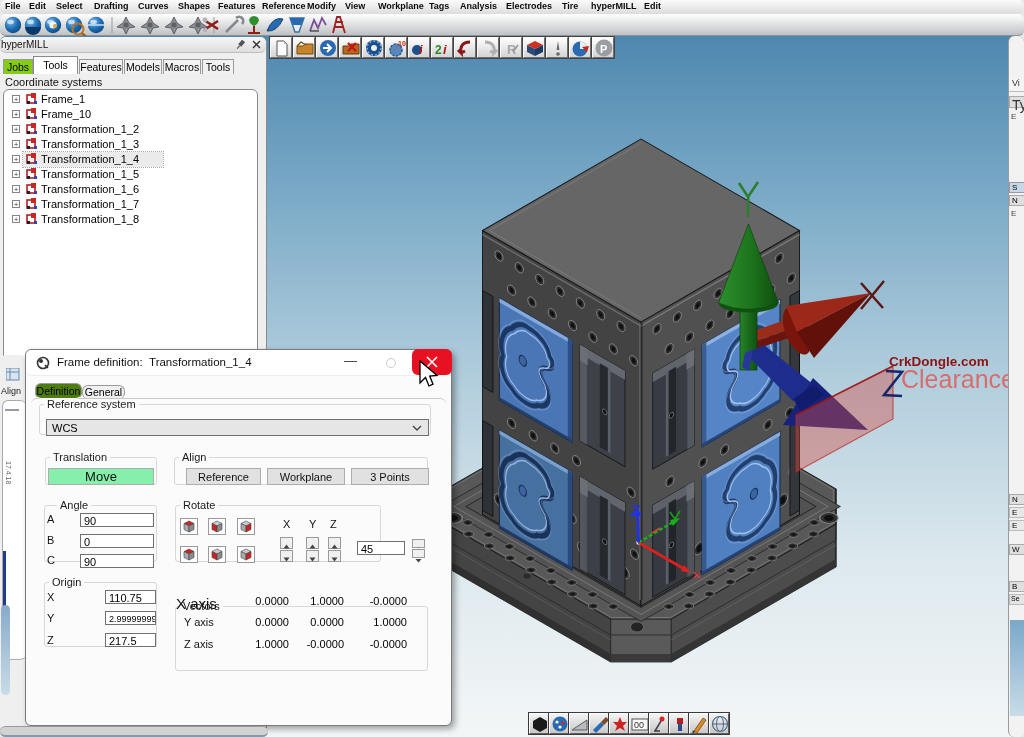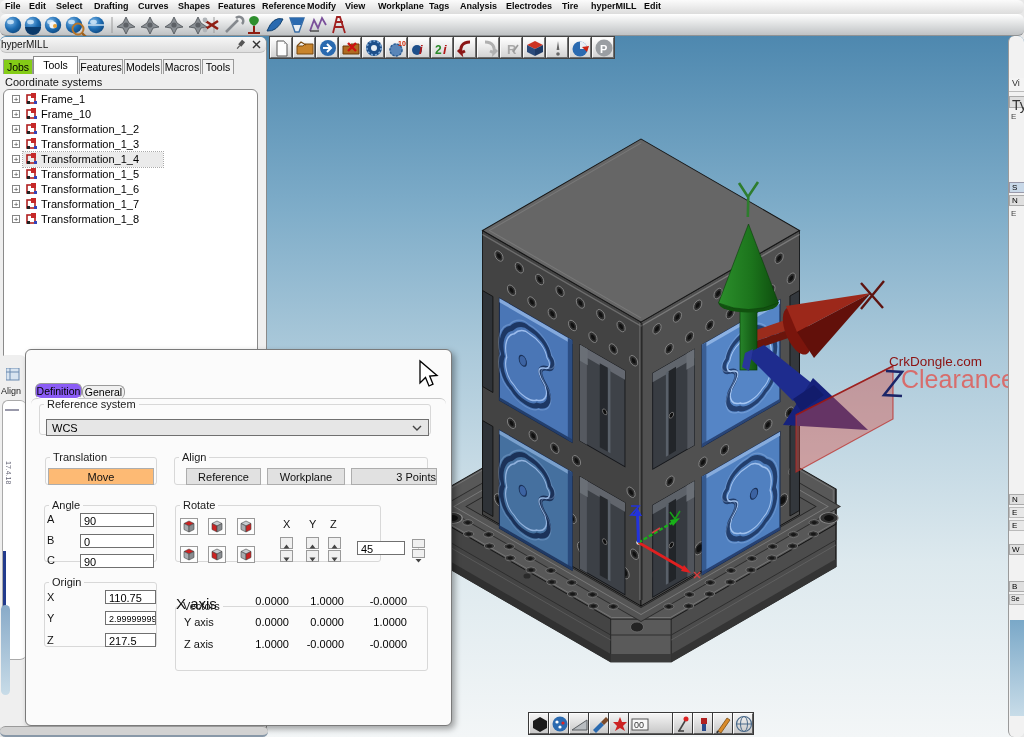--- a/index.html
+++ b/index.html
@@ -587,21 +587,21 @@
 <path d="M691.0,573.0 L681.0,571.0 L684.0,565.0 Z" fill="#e02020"></path>
 <line x1="638.5" y1="542.5" x2="675" y2="521" stroke="#18b018" stroke-width="2.4" stroke-dasharray="4,2"></line>
 <path d="M680.0,518.0 L670.0,520.0 L673.0,526.0 Z" fill="#18b018"></path>
 <line x1="638.5" y1="542.5" x2="637.5" y2="513" stroke="#2233dd" stroke-width="3"></line>
 <path d="M637.5,508.0 L633.0,516.0 L642.0,516.0 Z" fill="#2233dd"></path>
 <path d="M652,533 l8,-5 M694,572 l6,6 M700,572 l-6,6" stroke="#d04040" stroke-width="1.6" fill="none"></path>
 <path d="M670,512 l5,7 l5,-8" stroke="#18a018" stroke-width="1.6" fill="none"></path>
 <path d="M631,506 h8 l-8,9 h8" stroke="#2233dd" stroke-width="1.6" fill="none"></path>
 </svg>
 
-<div class="abs" style="left:889px;top:354px;width:120px;overflow:hidden;font-size:13.5px;font-weight:normal;color:#8c1212;white-space:nowrap">CrkDongle.com</div>
+<div class="abs" style="left:889px;top:354px;width:120px;overflow:hidden;font-size:13.5px;font-weight:bold;color:#8c1212;white-space:nowrap">CrkDongle.com</div>
 <div class="abs" style="left:901px;top:365px;width:107px;overflow:hidden;font-size:25px;color:rgba(222,92,88,0.85);white-space:nowrap">Clearance</div>
 
 <div class="abs" style="left:0;top:0;width:1024px;height:14px;background:linear-gradient(#fbfbfb,#dcdcdc);
  font-size:9px;font-weight:bold;color:#0a0a0a">
     <span style="position:absolute;left:5px;top:1px">File</span>
     <span style="position:absolute;left:29px;top:1px">Edit</span>
     <span style="position:absolute;left:56px;top:1px">Select</span>
     <span style="position:absolute;left:94px;top:1px">Drafting</span>
     <span style="position:absolute;left:138px;top:1px">Curves</span>
     <span style="position:absolute;left:178px;top:1px">Shapes</span>
@@ -757,21 +757,21 @@
         <circle cx="8" cy="8" r="1.6" fill="#fff"></circle>
         <circle cx="14" cy="9" r="1.6" fill="#dd2222"></circle>
         <circle cx="11" cy="13" r="1.6" fill="#fff"></circle>
       </svg></div><div style="width:20px;height:21px;background:linear-gradient(#f4f4f4,#c8c8c8);border:1px solid;border-color:#fdfdfd #5e5e5e #5e5e5e #fdfdfd;outline:1px solid #3a3a3a;display:inline-block;vertical-align:top;margin-right:0"><svg width="20" height="21" viewBox="1 0 20 21">
         <path d="M3,16 L18,16 L18,6 Z" fill="#b8bcc0" stroke="#5a5e62" stroke-width="1"></path>
       </svg></div><div style="width:20px;height:21px;background:linear-gradient(#f4f4f4,#c8c8c8);border:1px solid;border-color:#fdfdfd #5e5e5e #5e5e5e #fdfdfd;outline:1px solid #3a3a3a;display:inline-block;vertical-align:top;margin-right:0"><svg width="20" height="21" viewBox="1 0 20 21">
         <path d="M4,16 L12,8 l3,3 -8,8 z" fill="#2a6ab0"></path>
         <path d="M12,8 l5,-5 3,3 -5,5 z" fill="#7a4a2a"></path>
       </svg></div><div style="width:20px;height:21px;background:linear-gradient(#f4f4f4,#c8c8c8);border:1px solid;border-color:#fdfdfd #5e5e5e #5e5e5e #fdfdfd;outline:1px solid #3a3a3a;display:inline-block;vertical-align:top;margin-right:0"><svg width="20" height="21" viewBox="1 0 20 21">
         <path d="M11,3 l2,5 5,0 -4,4 2,5 -5,-3 -5,3 2,-5 -4,-4 5,0 z" fill="#cc2222"></path>
-      </svg></div><div style="width:44px;height:21px;background:linear-gradient(#f4f4f4,#c8c8c8);border:1px solid;border-color:#fdfdfd #5e5e5e #5e5e5e #fdfdfd;outline:1px solid #3a3a3a;display:inline-block;vertical-align:top;margin-right:0"><svg width="20" height="21" viewBox="1 0 20 21">
+      </svg></div><div style="width:20px;height:21px;background:linear-gradient(#f4f4f4,#c8c8c8);border:1px solid;border-color:#fdfdfd #5e5e5e #5e5e5e #fdfdfd;outline:1px solid #3a3a3a;display:inline-block;vertical-align:top;margin-right:0"><svg width="20" height="21" viewBox="1 0 20 21">
         <rect x="3" y="5" width="16" height="11" fill="#f8f8f8" stroke="#555"></rect>
         <text x="5" y="14" font-size="9" fill="#333">00</text>
       </svg></div><div style="width:20px;height:21px;background:linear-gradient(#f4f4f4,#c8c8c8);border:1px solid;border-color:#fdfdfd #5e5e5e #5e5e5e #fdfdfd;outline:1px solid #3a3a3a;display:inline-block;vertical-align:top;margin-right:0"><svg width="20" height="21" viewBox="1 0 20 21">
         <circle cx="13" cy="5" r="2.5" fill="#dd2222"></circle>
         <path d="M6,17 L12,7" stroke="#444" stroke-width="1.6"></path>
         <path d="M5,17 h6" stroke="#444" stroke-width="1.6"></path>
       </svg></div><div style="width:20px;height:21px;background:linear-gradient(#f4f4f4,#c8c8c8);border:1px solid;border-color:#fdfdfd #5e5e5e #5e5e5e #fdfdfd;outline:1px solid #3a3a3a;display:inline-block;vertical-align:top;margin-right:0"><svg width="20" height="21" viewBox="1 0 20 21">
         <path d="M8,4 h6 v6 h-6 z" fill="#b02020"></path>
         <path d="M9,10 h4 v7 h-4 z" fill="#2a4a8a"></path>
       </svg></div><div style="width:20px;height:21px;background:linear-gradient(#f4f4f4,#c8c8c8);border:1px solid;border-color:#fdfdfd #5e5e5e #5e5e5e #fdfdfd;outline:1px solid #3a3a3a;display:inline-block;vertical-align:top;margin-right:0"><svg width="20" height="21" viewBox="1 0 20 21">
@@ -926,44 +926,59 @@
       <div style="position:absolute;left:2px;top:8px;width:14px;height:2px;background:#99a"></div>
       <div style="position:absolute;left:2px;top:60px;font-size:7px;color:#667;writing-mode:vertical-rl">17.4.18</div>
       <div style="position:absolute;left:0;top:150px;width:3px;height:60px;background:#223a8c"></div>
     </div>
   <div class="abs" style="left:1px;top:250px;width:9px;height:90px;background:linear-gradient(#88aac8,#c8dcE8)"></div>
 </div>
 
 <div class="abs" style="left:25px;top:349px;width:427px;height:377px;background:#fbfbfb;
  border:1px solid #7a7a7a;box-shadow:3px 3px 6px rgba(0,0,0,0.35)">
 
-
-  <div class="abs" style="left:9px;top:33px;width:47px;height:16px;background:#8b5cf6;border:1px solid #9a9a9a;border-bottom:1px solid #fff;font-size:10.5px;text-align:center;line-height:15px;z-index:2">Definition</div>
+  <div class="abs" style="left:0;top:0;width:425px;height:26px;background:#fff;border-bottom:1px solid #eee">
+    <svg width="14" height="14" style="position:absolute;left:10px;top:6px">
+      <circle cx="7" cy="7" r="5.5" fill="none" stroke="#333" stroke-width="1.6"></circle>
+      <circle cx="5" cy="5" r="2" fill="#333"></circle>
+        <path d="M9,9 l3,3" stroke="#333" stroke-width="1.6"></path>
+    </svg>
+    <span class="abs" style="left:31px;top:6px;font-size:11.5px;color:#111">Frame definition:&nbsp;&nbsp;Transformation_1_4</span>
+    <span class="abs" style="left:318px;top:3px;font-size:13px;color:#333">—</span>
+    <div class="abs" style="left:360px;top:8px;width:10px;height:10px;border:1px solid #ccc"></div>
+    <div class="abs" style="left:386px;top:-1px;width:40px;height:26px;background:#e81123">
+      <svg width="40" height="26">
+          <path d="M15,8 l10,10 M25,8 l-10,10" stroke="#fff" stroke-width="1.6"></path>
+        </svg>
+    </div>
+  </div>
+
+  <div class="abs" style="left:9px;top:33px;width:47px;height:16px;background:#4d7c0f;border:1px solid #9a9a9a;border-bottom:1px solid #fff;font-size:10.5px;text-align:center;line-height:15px;z-index:2">Definition</div>
   <div class="abs" style="left:56px;top:35px;width:43px;height:14px;background:#f0f0f0;border:1px solid #9a9a9a;border-bottom:none;font-size:10.5px;text-align:center;line-height:13px">General</div>
   <div class="abs" style="left:5px;top:48px;width:415px;height:322px;border-top:1px solid #c8c8c8"></div>
 </div>
 
 <fieldset style="position:absolute;left:39px;top:398px;width:392px;height:37px;border:1px solid #d8d8d8;border-radius:3px;margin:0;padding:0">
     <legend style="font-size:11px;margin-left:4px;padding:0 3px;color:#1a1a1a">Reference system</legend>
   </fieldset>
 <div style="position:absolute;left:46px;top:419px;width:383px;height:17px;background:#e6e6e6;border:1px solid #707070;font-size:11px;line-height:16px;padding-left:5px">WCS<svg width="10" height="8" style="position:absolute;right:6px;top:5px">
       <path d="M1,1 l4,4 l4,-4" fill="none" stroke="#444" stroke-width="1.4"></path>
     </svg></div>
 <fieldset style="position:absolute;left:45px;top:451px;width:112px;height:34px;border:1px solid #d8d8d8;border-radius:3px;margin:0;padding:0">
     <legend style="font-size:11px;margin-left:4px;padding:0 3px;color:#1a1a1a">Translation</legend>
   </fieldset>
-<div style="position:absolute;left:48px;top:468px;width:106px;height:17px;background:#fdba74;border:1px solid #adadad;text-align:center;font-size:11px;line-height:16px;color:#111">Move</div>
+<div style="position:absolute;left:48px;top:468px;width:106px;height:17px;background:#86efac;border:1px solid #adadad;text-align:center;font-size:13px;line-height:16px;color:#111">Move</div>
 <fieldset style="position:absolute;left:174px;top:451px;width:254px;height:34px;border:1px solid #d8d8d8;border-radius:3px;margin:0;padding:0">
     <legend style="font-size:11px;margin-left:4px;padding:0 3px;color:#1a1a1a">Align</legend>
   </fieldset>
 <div style="position:absolute;left:186px;top:468px;width:75px;height:17px;background:#e1e1e1;border:1px solid #adadad;text-align:center;font-size:11px;line-height:16px;color:#111">Reference</div>
 <div style="position:absolute;left:267px;top:468px;width:78px;height:17px;background:#e1e1e1;border:1px solid #adadad;text-align:center;font-size:11px;line-height:16px;color:#111">Workplane</div>
-<div style="position:absolute;left:351px;top:468px;width:86px;height:17px;background:#e1e1e1;border:1px solid #adadad;text-align:right;font-size:11px;line-height:16px;color:#111">3 Points</div>
+<div style="position:absolute;left:351px;top:468px;width:78px;height:17px;background:#e1e1e1;border:1px solid #adadad;text-align:center;font-size:11px;line-height:16px;color:#111">3 Points</div>
 <fieldset style="position:absolute;left:44px;top:499px;width:113px;height:63px;border:1px solid #d8d8d8;border-radius:3px;margin:0;padding:0">
-    <legend style="font-size:11px;margin-left:4px;padding:0 3px;color:#1a1a1a">Angle</legend>
+    <legend style="font-size:11px;margin-left:12px;padding:0 3px;color:#1a1a1a">Angle</legend>
   </fieldset>
 <span style="position:absolute;left:47px;top:513px;font-size:11px;color:#111">A</span>
 <div style="position:absolute;left:80px;top:513px;width:74px;height:14px;background:#fff;border:1px solid #707070;font-size:11px;line-height:14px;padding-left:3px;overflow:hidden;white-space:nowrap">90</div>
 <span style="position:absolute;left:47px;top:534px;font-size:11px;color:#111">B</span>
 <div style="position:absolute;left:80px;top:534px;width:74px;height:14px;background:#fff;border:1px solid #707070;font-size:11px;line-height:14px;padding-left:3px;overflow:hidden;white-space:nowrap">0</div>
 <span style="position:absolute;left:47px;top:554px;font-size:11px;color:#111">C</span>
 <div style="position:absolute;left:80px;top:554px;width:74px;height:14px;background:#fff;border:1px solid #707070;font-size:11px;line-height:14px;padding-left:3px;overflow:hidden;white-space:nowrap">90</div>
 <fieldset style="position:absolute;left:175px;top:499px;width:206px;height:63px;border:1px solid #d8d8d8;border-radius:3px;margin:0;padding:0">
     <legend style="font-size:11px;margin-left:4px;padding:0 3px;color:#1a1a1a">Rotate</legend>
   </fieldset>

